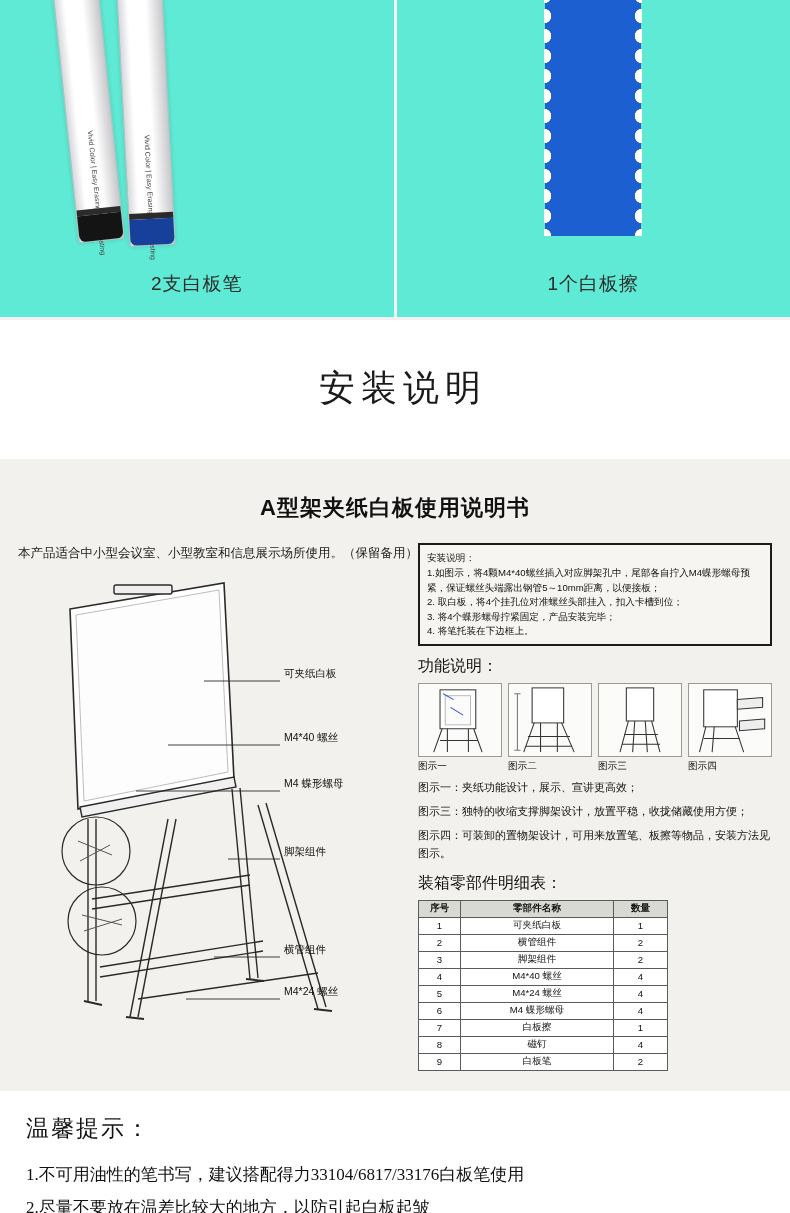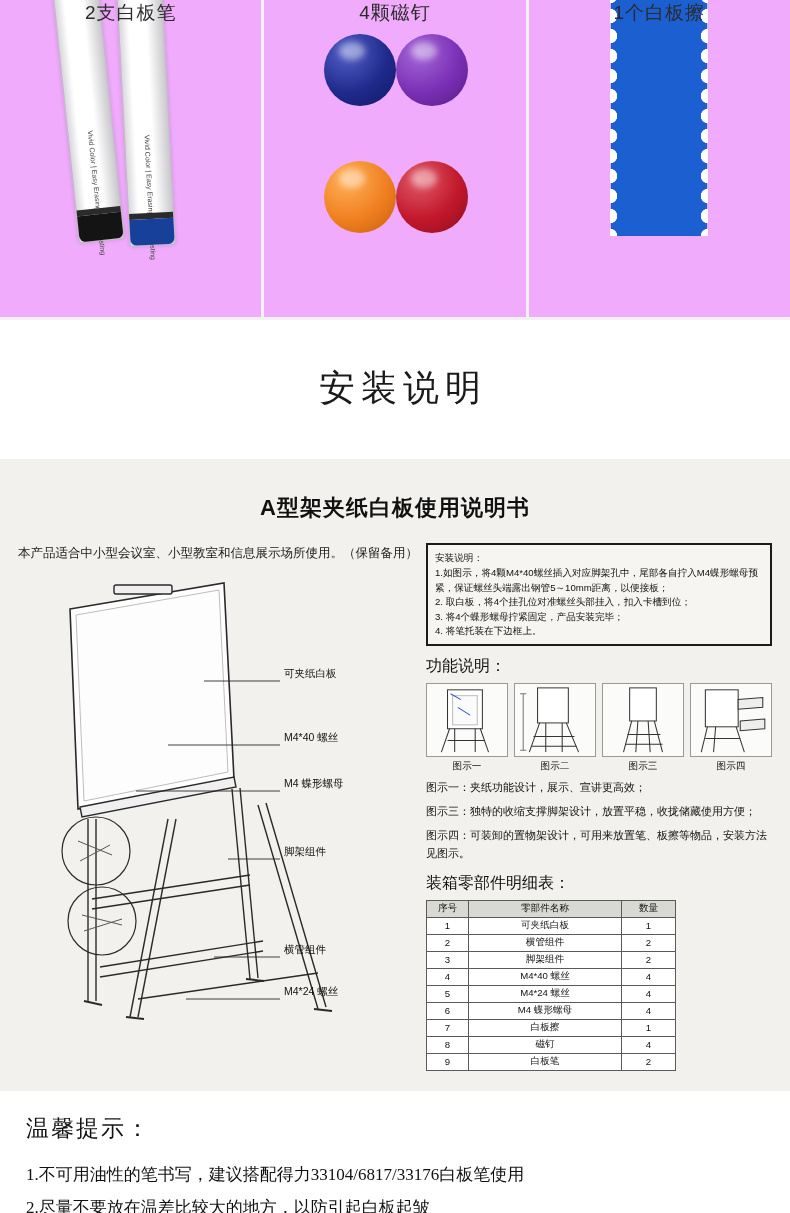--- a/index.html
+++ b/index.html
@@ -19,23 +19,23 @@
     height: 320px;
     background: #ffffff;
     border-bottom: 3px solid #f2f2f2;
   }
   .acc-cell {
     position: relative;
     flex: 1;
     display: flex;
     flex-direction: column;
     align-items: center;
-    justify-content: flex-start;
+    justify-content: flex-end;
     padding-bottom: 20px;
-    background: #f0abfc;
+    background: #5eead4;
   }
   .acc-cell + .acc-cell { border-left: 3px solid #f2f2f2; }
   .acc-art {
     position: absolute;
     top: 0; left: 0; right: 0; bottom: 56px;
     overflow: hidden;
   }
   .acc-label {
     font-size: 19px;
     color: #2b2b2b;
@@ -147,21 +147,20 @@
   .manual-title {
     text-align: center;
     font-size: 22px;
     font-weight: bold;
     letter-spacing: 1px;
     margin: 8px 0 20px 0;
     color: #111;
   }
   .manual-body {
     display: flex;
-    gap: 8px;
   }
   .manual-left { width: 400px; position: relative; }
   .manual-right { flex: 1; }
 
   .left-intro {
     font-size: 12.5px;
     line-height: 1.6;
     color: #1b1b1b;
     margin-bottom: 6px;
   }
@@ -200,21 +199,21 @@
     flex: 1;
     border: 1px solid #9a9a95;
     height: 74px;
     background: #fbfbf9;
     position: relative;
     overflow: hidden;
   }
   .fig-caps { display: flex; gap: 6px; margin-top: 3px; }
   .fig-cap {
     flex: 1;
-    text-align: center;
+    text-align: left;
     font-size: 9.6px;
     color: #111;
   }
   .fig-desc {
     font-size: 11px;
     line-height: 1.62;
     color: #111;
     margin-top: 6px;
   }
 
@@ -224,21 +223,21 @@
     margin-top: 4px;
     font-size: 9.6px;
     background: #fff;
   }
   table.parts th, table.parts td {
     border: 1px solid #5a5a56;
     text-align: center;
     padding: 1.5px 2px;
     color: #111;
   }
-  table.parts th { background: #d9d9d4; font-weight: normal; }
+  table.parts th { background: #d9d9d4; font-weight: bold; }
   table.parts td:nth-child(1) { width: 42px; }
   table.parts td:nth-child(3) { width: 54px; }
 
   
   .tips {
     padding: 22px 26px 10px 26px;
     background: #fff;
   }
   .tips-title {
     font-size: 23px;
@@ -273,31 +272,20 @@
         <div class="pen" style="left:120px; top:-126px; height:372px; transform:rotate(-3deg);">
 
           <div class="subtext">Vivid Color | Easy Erasing | No Ghosting</div>
           <div class="band"></div>
           <div class="tip" style="background:#16409a;"></div>
         </div>
       </div>
       <div class="acc-label">2支白板笔</div>
     </div>
 
-    <div class="acc-cell">
-      <div class="acc-art">
-        <div class="magnet-grid">
-          <div class="magnet" style="background:radial-gradient(circle at 32% 26%, #5560c8 0%, #1f2a8c 55%, #111a63 100%);"></div>
-          <div class="magnet" style="background:radial-gradient(circle at 32% 26%, #a468d8 0%, #7b2fb5 55%, #551d86 100%);"></div>
-          <div class="magnet" style="background:radial-gradient(circle at 32% 26%, #ffb05a 0%, #f08020 55%, #c75f0c 100%);"></div>
-          <div class="magnet" style="background:radial-gradient(circle at 32% 26%, #e05a68 0%, #c2182b 55%, #8e0e1d 100%);"></div>
-        </div>
-      </div>
-      <div class="acc-label">4颗磁钉</div>
-    </div>
 
     <div class="acc-cell">
       <div class="acc-art">
         <div class="eraser">
           <div class="eraser-left"></div>
           <div class="eraser-right"></div>
         </div>
       </div>
       <div class="acc-label">1个白板擦</div>
     </div>

